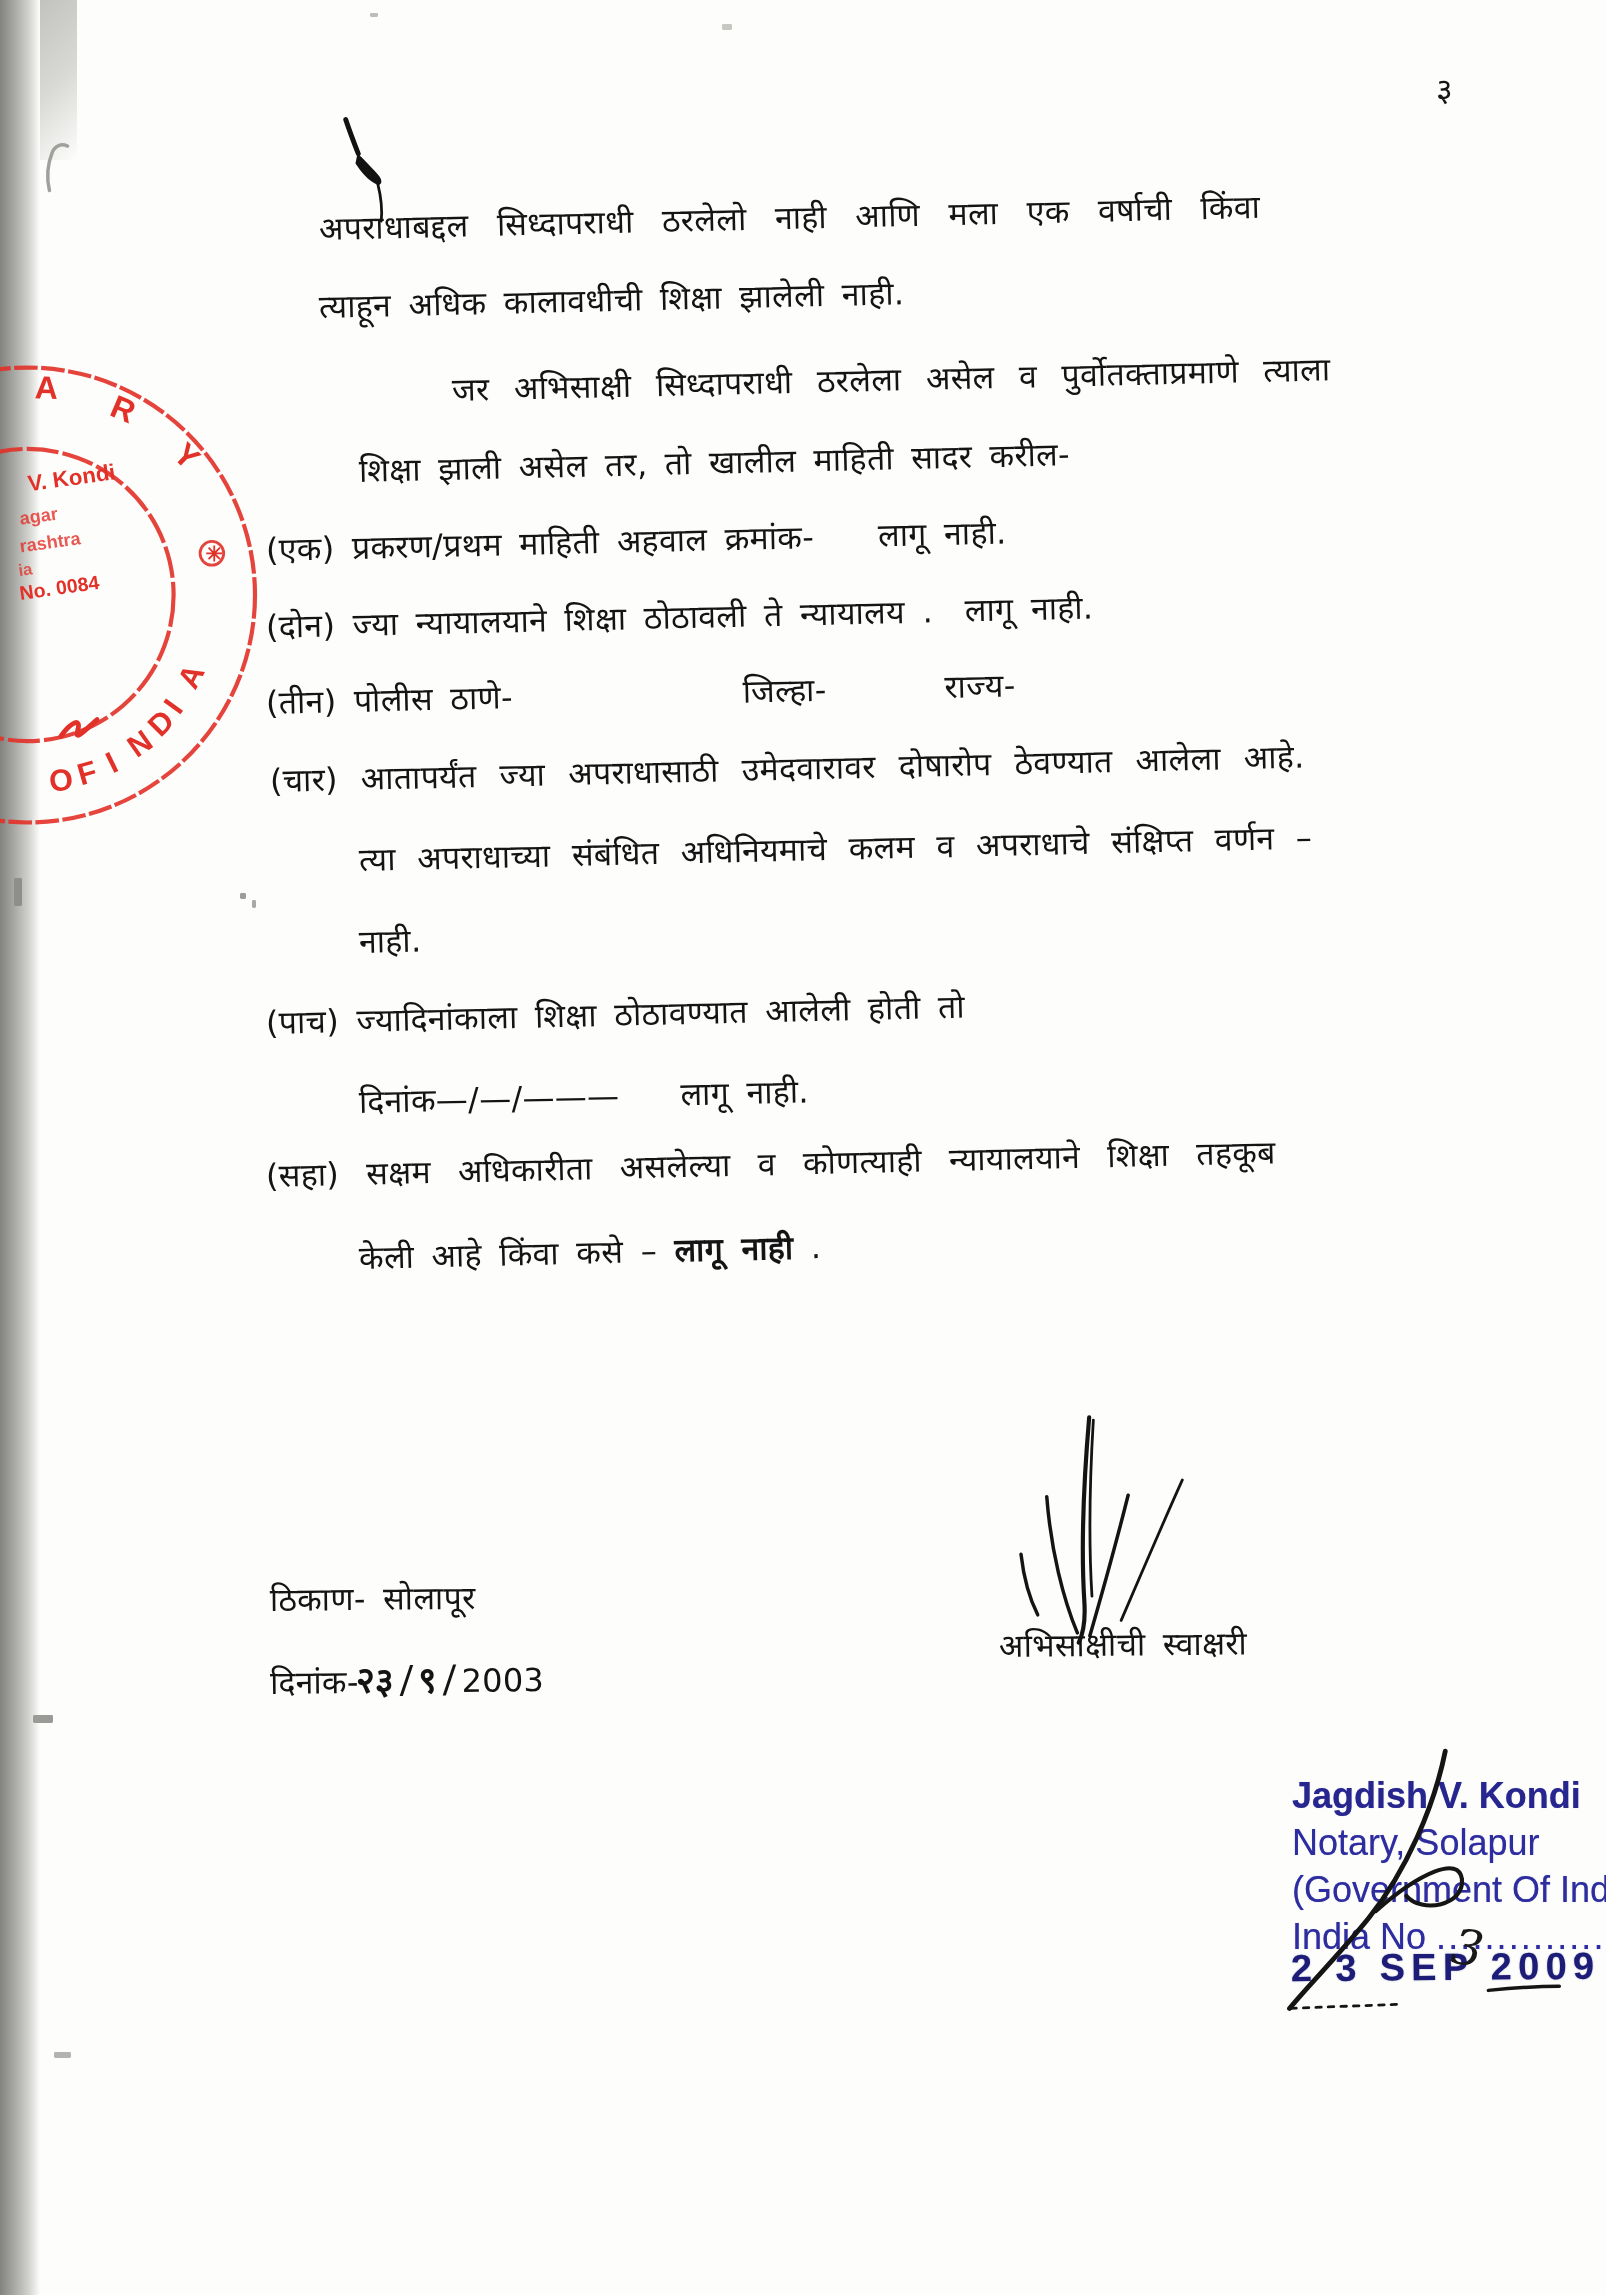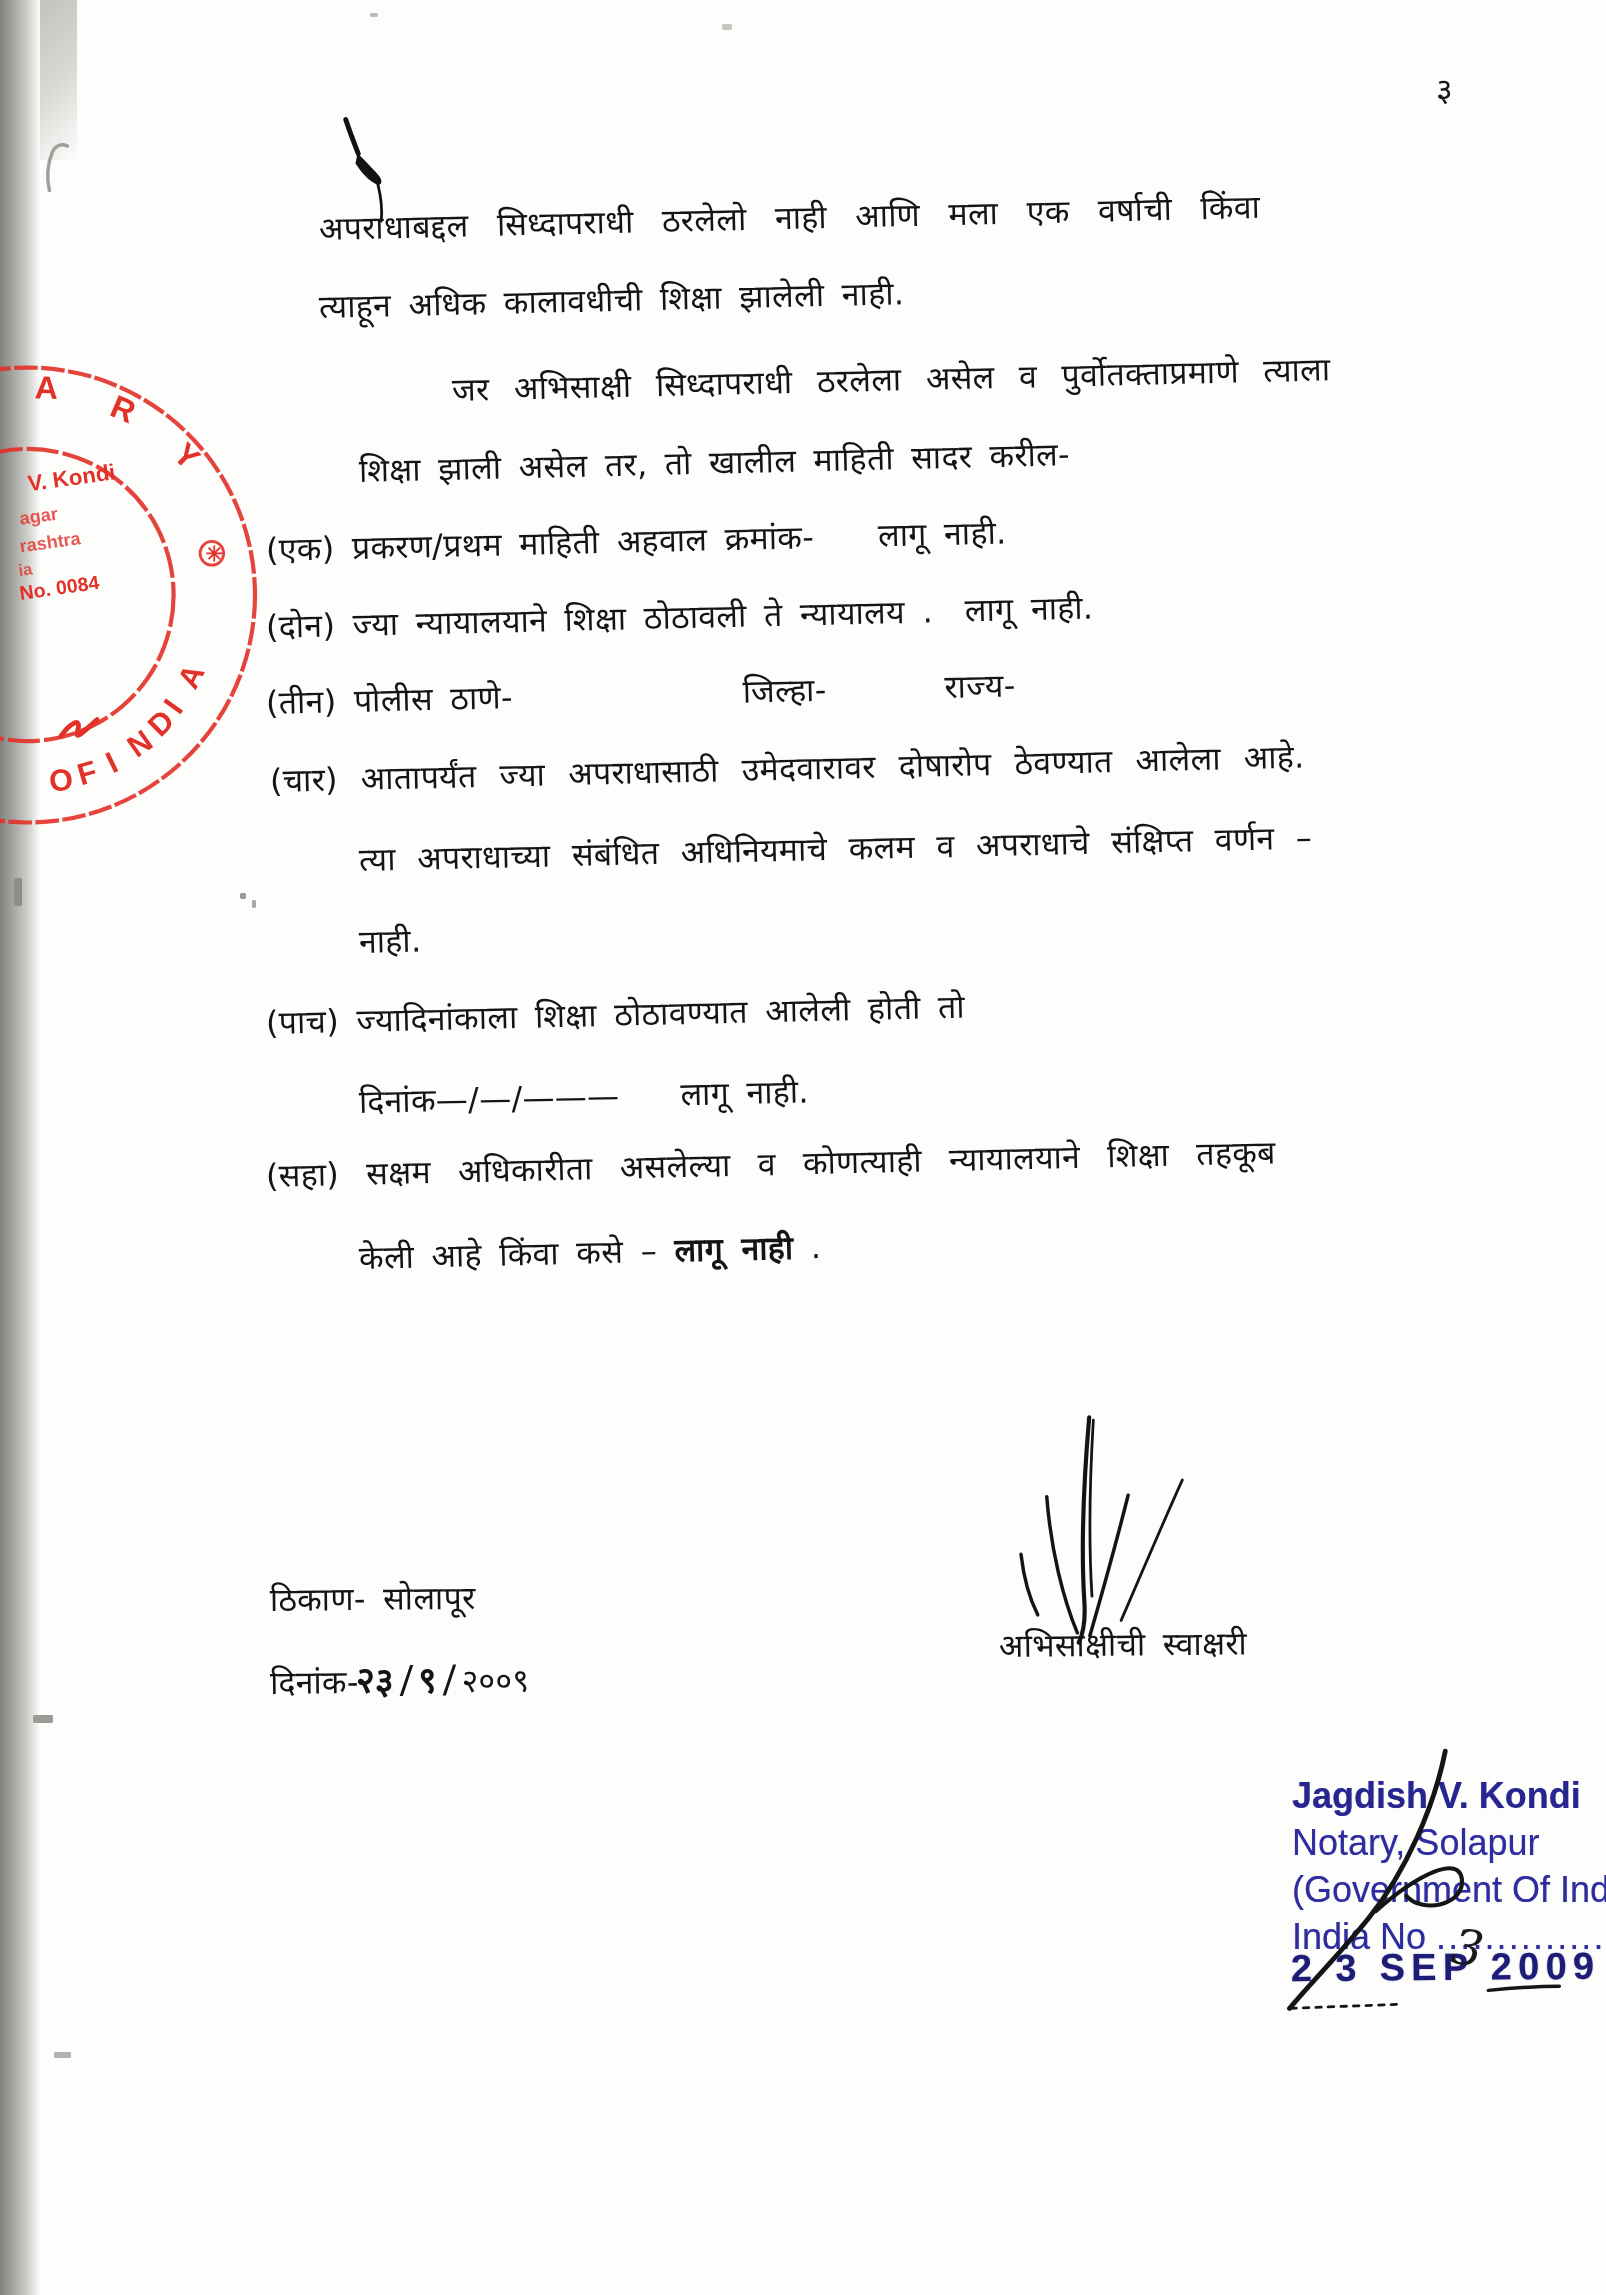--- a/index.html
+++ b/index.html
@@ -115,21 +115,21 @@
     <span>दिनांक—/—/———</span><span style="margin-left:61px;">लागू नाही.</span>
   </div>
 
   <div class="line" style="left:266px;top:1156px;word-spacing:16.7px;">(सहा) सक्षम अधिकारीता असलेल्या व कोणत्याही न्यायालयाने शिक्षा तहकूब</div>
   <div class="line" style="left:359px;top:1238px;">
     <span>केली आहे किंवा कसे – </span><span class="bold">लागू नाही</span><span> .</span>
   </div>
 
   <div class="line flat" style="left:270px;top:1580px;">ठिकाण- सोलापूर</div>
   <div class="line flat" style="left:270px;top:1658px;">
-    <span>दिनांक-</span><span class="hw-num" style="margin-left:-2.8px;">२३</span><span class="hw-slash" style="margin:0 5.6px;">/</span><span class="hw-num">९</span><span class="hw-slash" style="margin:0 5.6px;">/</span><span>२००९</span>
+    <span>दिनांक-</span><span class="hw-num" style="margin-left:-2.8px;">२३</span><span class="hw-slash" style="margin:0 5.6px;">/</span><span class="hw-num">९</span><span class="hw-slash" style="margin:0 5.6px;">/</span><span>2003</span>
   </div>
   <div class="line flat" style="left:999px;top:1626px;">अभिसाक्षीची स्वाक्षरी</div>
 
   <div class="notary">
     <div class="nline nname">Jagdish V. Kondi</div>
     <div class="nline">Notary, Solapur</div>
     <div class="nline">(Government Of India)</div>
     <div class="nline">
       <span>India No</span>
       <span class="ndots">.................</span>

